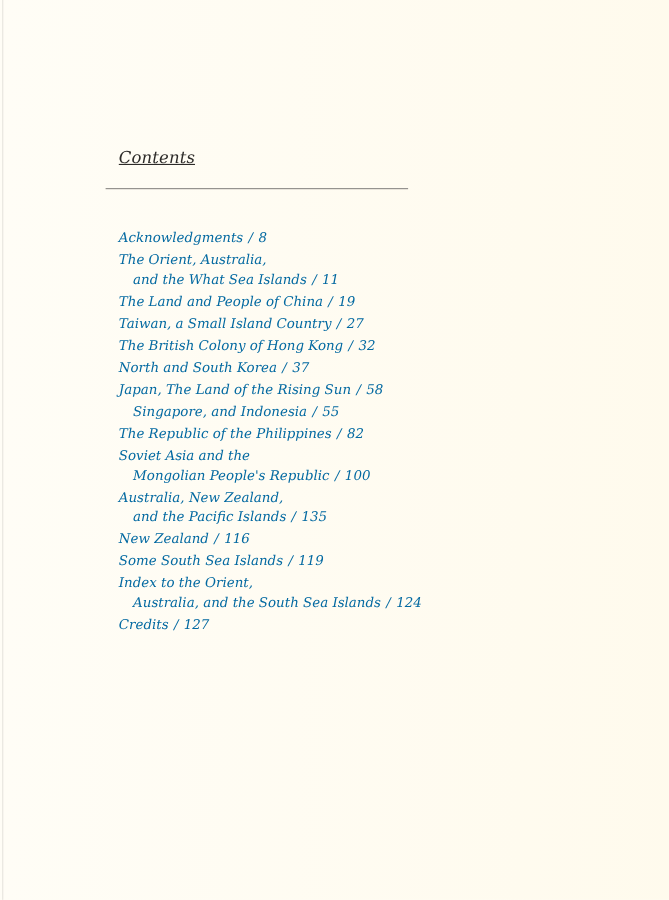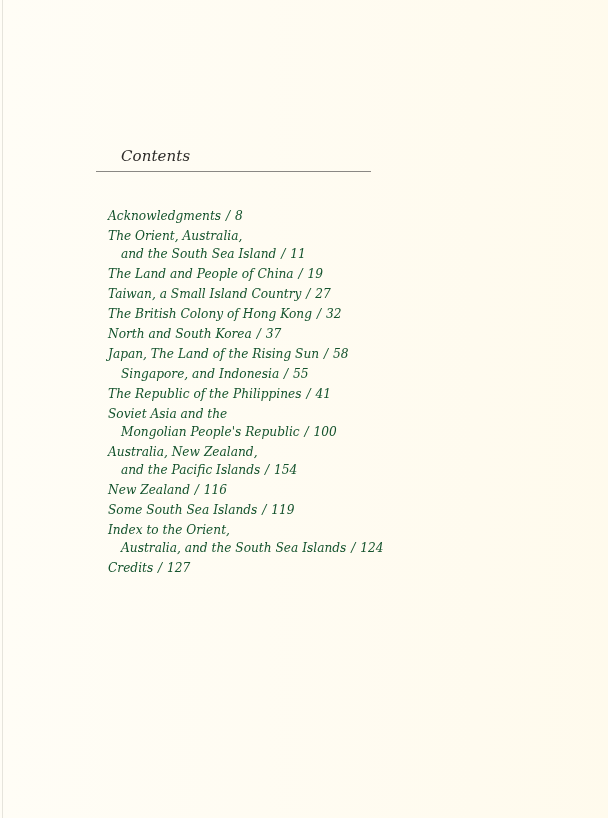--- a/index.html
+++ b/index.html
@@ -49,21 +49,21 @@
     .toc {
       position: absolute;
       left: 108px;
       top: 207px;
       margin: 0;
       padding: 0;
       list-style: none;
       font-style: italic;
       font-size: 12.2px;
       line-height: 18px;
-      color: #14532d;
+      color: #0369a1;
     }
     .toc-entry {
       margin: 0 0 2px 0;
       padding: 0;
       white-space: nowrap;
     }
     .toc-line {
       display: block;
     }
     .toc-line.cont {
@@ -72,59 +72,59 @@
     .sep {
       padding: 0 1px;
     }
   </style>
 </head>
 <body>
 
 <div class="page-tint"></div>
 <div class="page-edge"></div>
 
-<h1 class="contents-title" style="margin:13px;font-weight:normal;">Contents</h1>
+<h1 class="contents-title" style="margin:0;font-weight:normal;text-decoration:underline;">Contents</h1>
 <div class="rule"></div>
 
 <ul class="toc" id="toc">
     <li class="toc-entry">
       <span class="toc-line"><span>Acknowledgments</span> <span class="sep">/</span> <span>8</span></span>
     </li>
     <li class="toc-entry">
       <span class="toc-line"><span>The Orient, Australia,</span></span>
-      <span class="toc-line cont"><span>and the South Sea Island</span> <span class="sep">/</span> <span>11</span></span>
+      <span class="toc-line cont"><span>and the What Sea Islands</span> <span class="sep">/</span> <span>11</span></span>
     </li>
     <li class="toc-entry">
       <span class="toc-line"><span>The Land and People of China</span> <span class="sep">/</span> <span>19</span></span>
     </li>
     <li class="toc-entry">
       <span class="toc-line"><span>Taiwan, a Small Island Country</span> <span class="sep">/</span> <span>27</span></span>
     </li>
     <li class="toc-entry">
       <span class="toc-line"><span>The British Colony of Hong Kong</span> <span class="sep">/</span> <span>32</span></span>
     </li>
     <li class="toc-entry">
       <span class="toc-line"><span>North and South Korea</span> <span class="sep">/</span> <span>37</span></span>
     </li>
     <li class="toc-entry">
       <span class="toc-line"><span>Japan, The Land of the Rising Sun</span> <span class="sep">/</span> <span>58</span></span>
     </li>
     <li class="toc-entry">
       <span class="toc-line cont"><span>Singapore, and Indonesia</span> <span class="sep">/</span> <span>55</span></span>
     </li>
     <li class="toc-entry">
-      <span class="toc-line"><span>The Republic of the Philippines</span> <span class="sep">/</span> <span>41</span></span>
+      <span class="toc-line"><span>The Republic of the Philippines</span> <span class="sep">/</span> <span>82</span></span>
     </li>
     <li class="toc-entry">
       <span class="toc-line"><span>Soviet Asia and the</span></span>
       <span class="toc-line cont"><span>Mongolian People's Republic</span> <span class="sep">/</span> <span>100</span></span>
     </li>
     <li class="toc-entry">
       <span class="toc-line"><span>Australia, New Zealand,</span></span>
-      <span class="toc-line cont"><span>and the Pacific Islands</span> <span class="sep">/</span> <span>154</span></span>
+      <span class="toc-line cont"><span>and the Pacific Islands</span> <span class="sep">/</span> <span>135</span></span>
     </li>
     <li class="toc-entry">
       <span class="toc-line"><span>New Zealand</span> <span class="sep">/</span> <span>116</span></span>
     </li>
     <li class="toc-entry">
       <span class="toc-line"><span>Some South Sea Islands</span> <span class="sep">/</span> <span>119</span></span>
     </li>
     <li class="toc-entry">
       <span class="toc-line"><span>Index to the Orient,</span></span>
       <span class="toc-line cont"><span>Australia, and the South Sea Islands</span> <span class="sep">/</span> <span>124</span></span>

